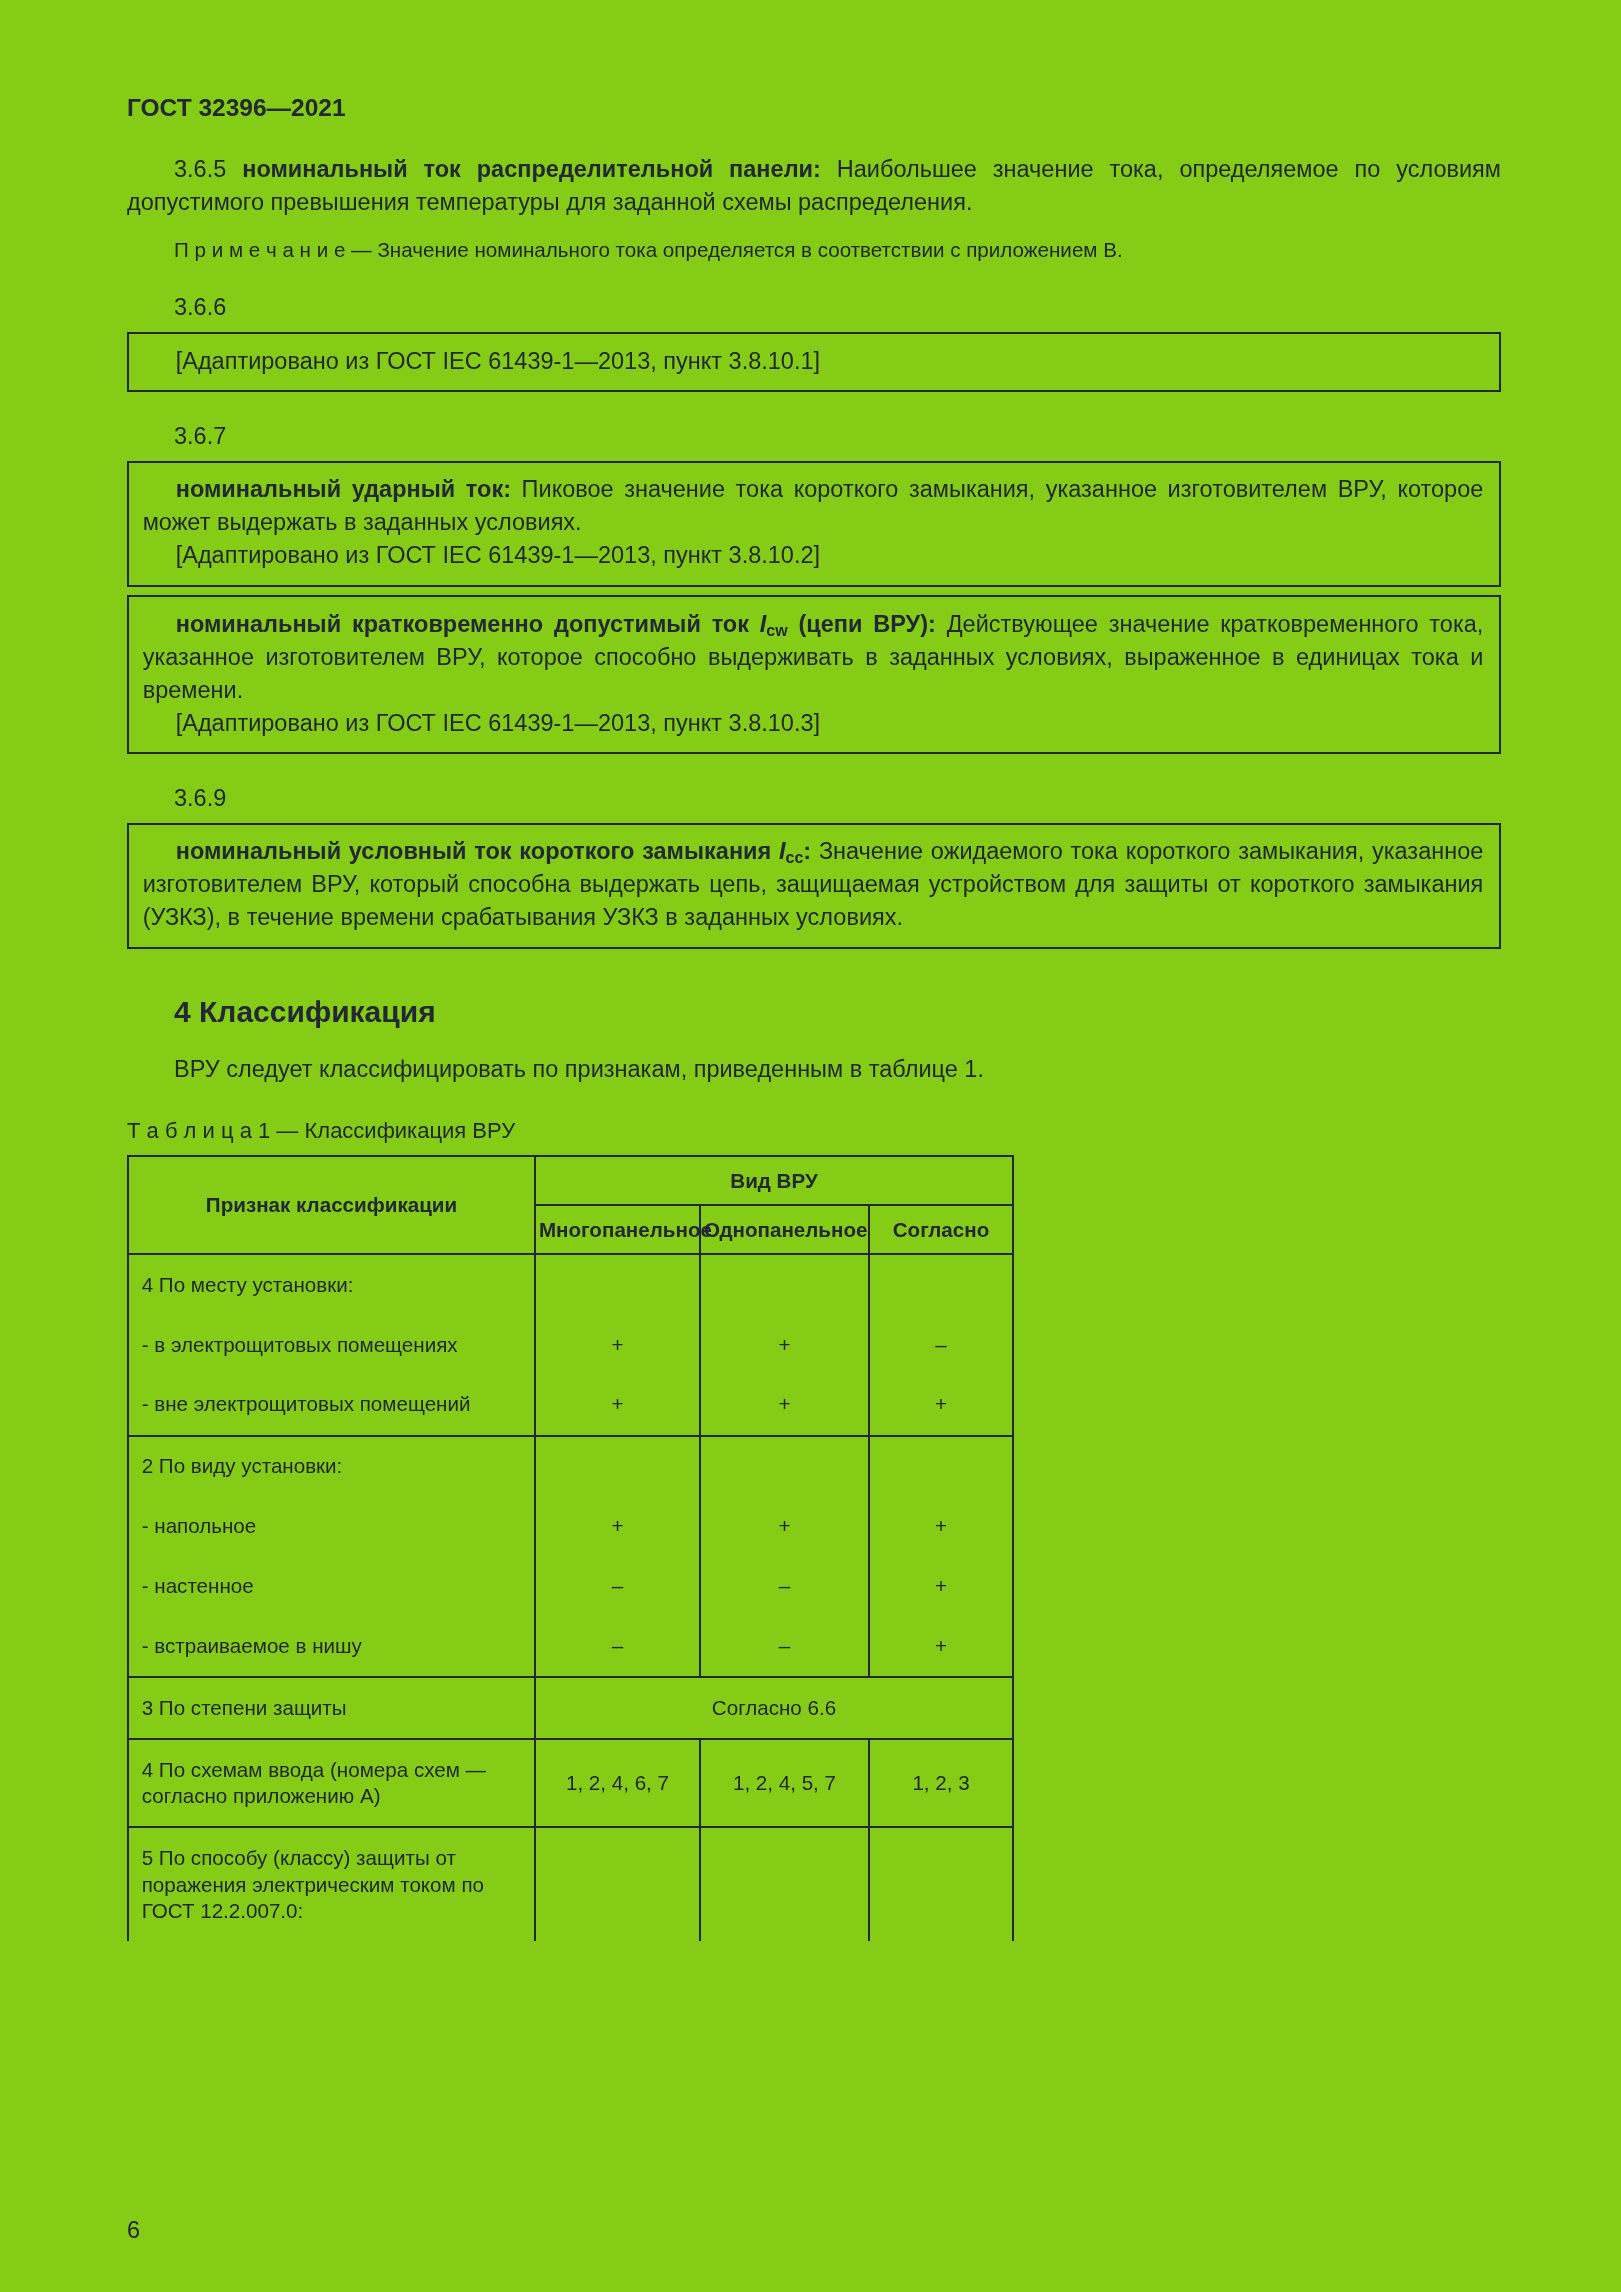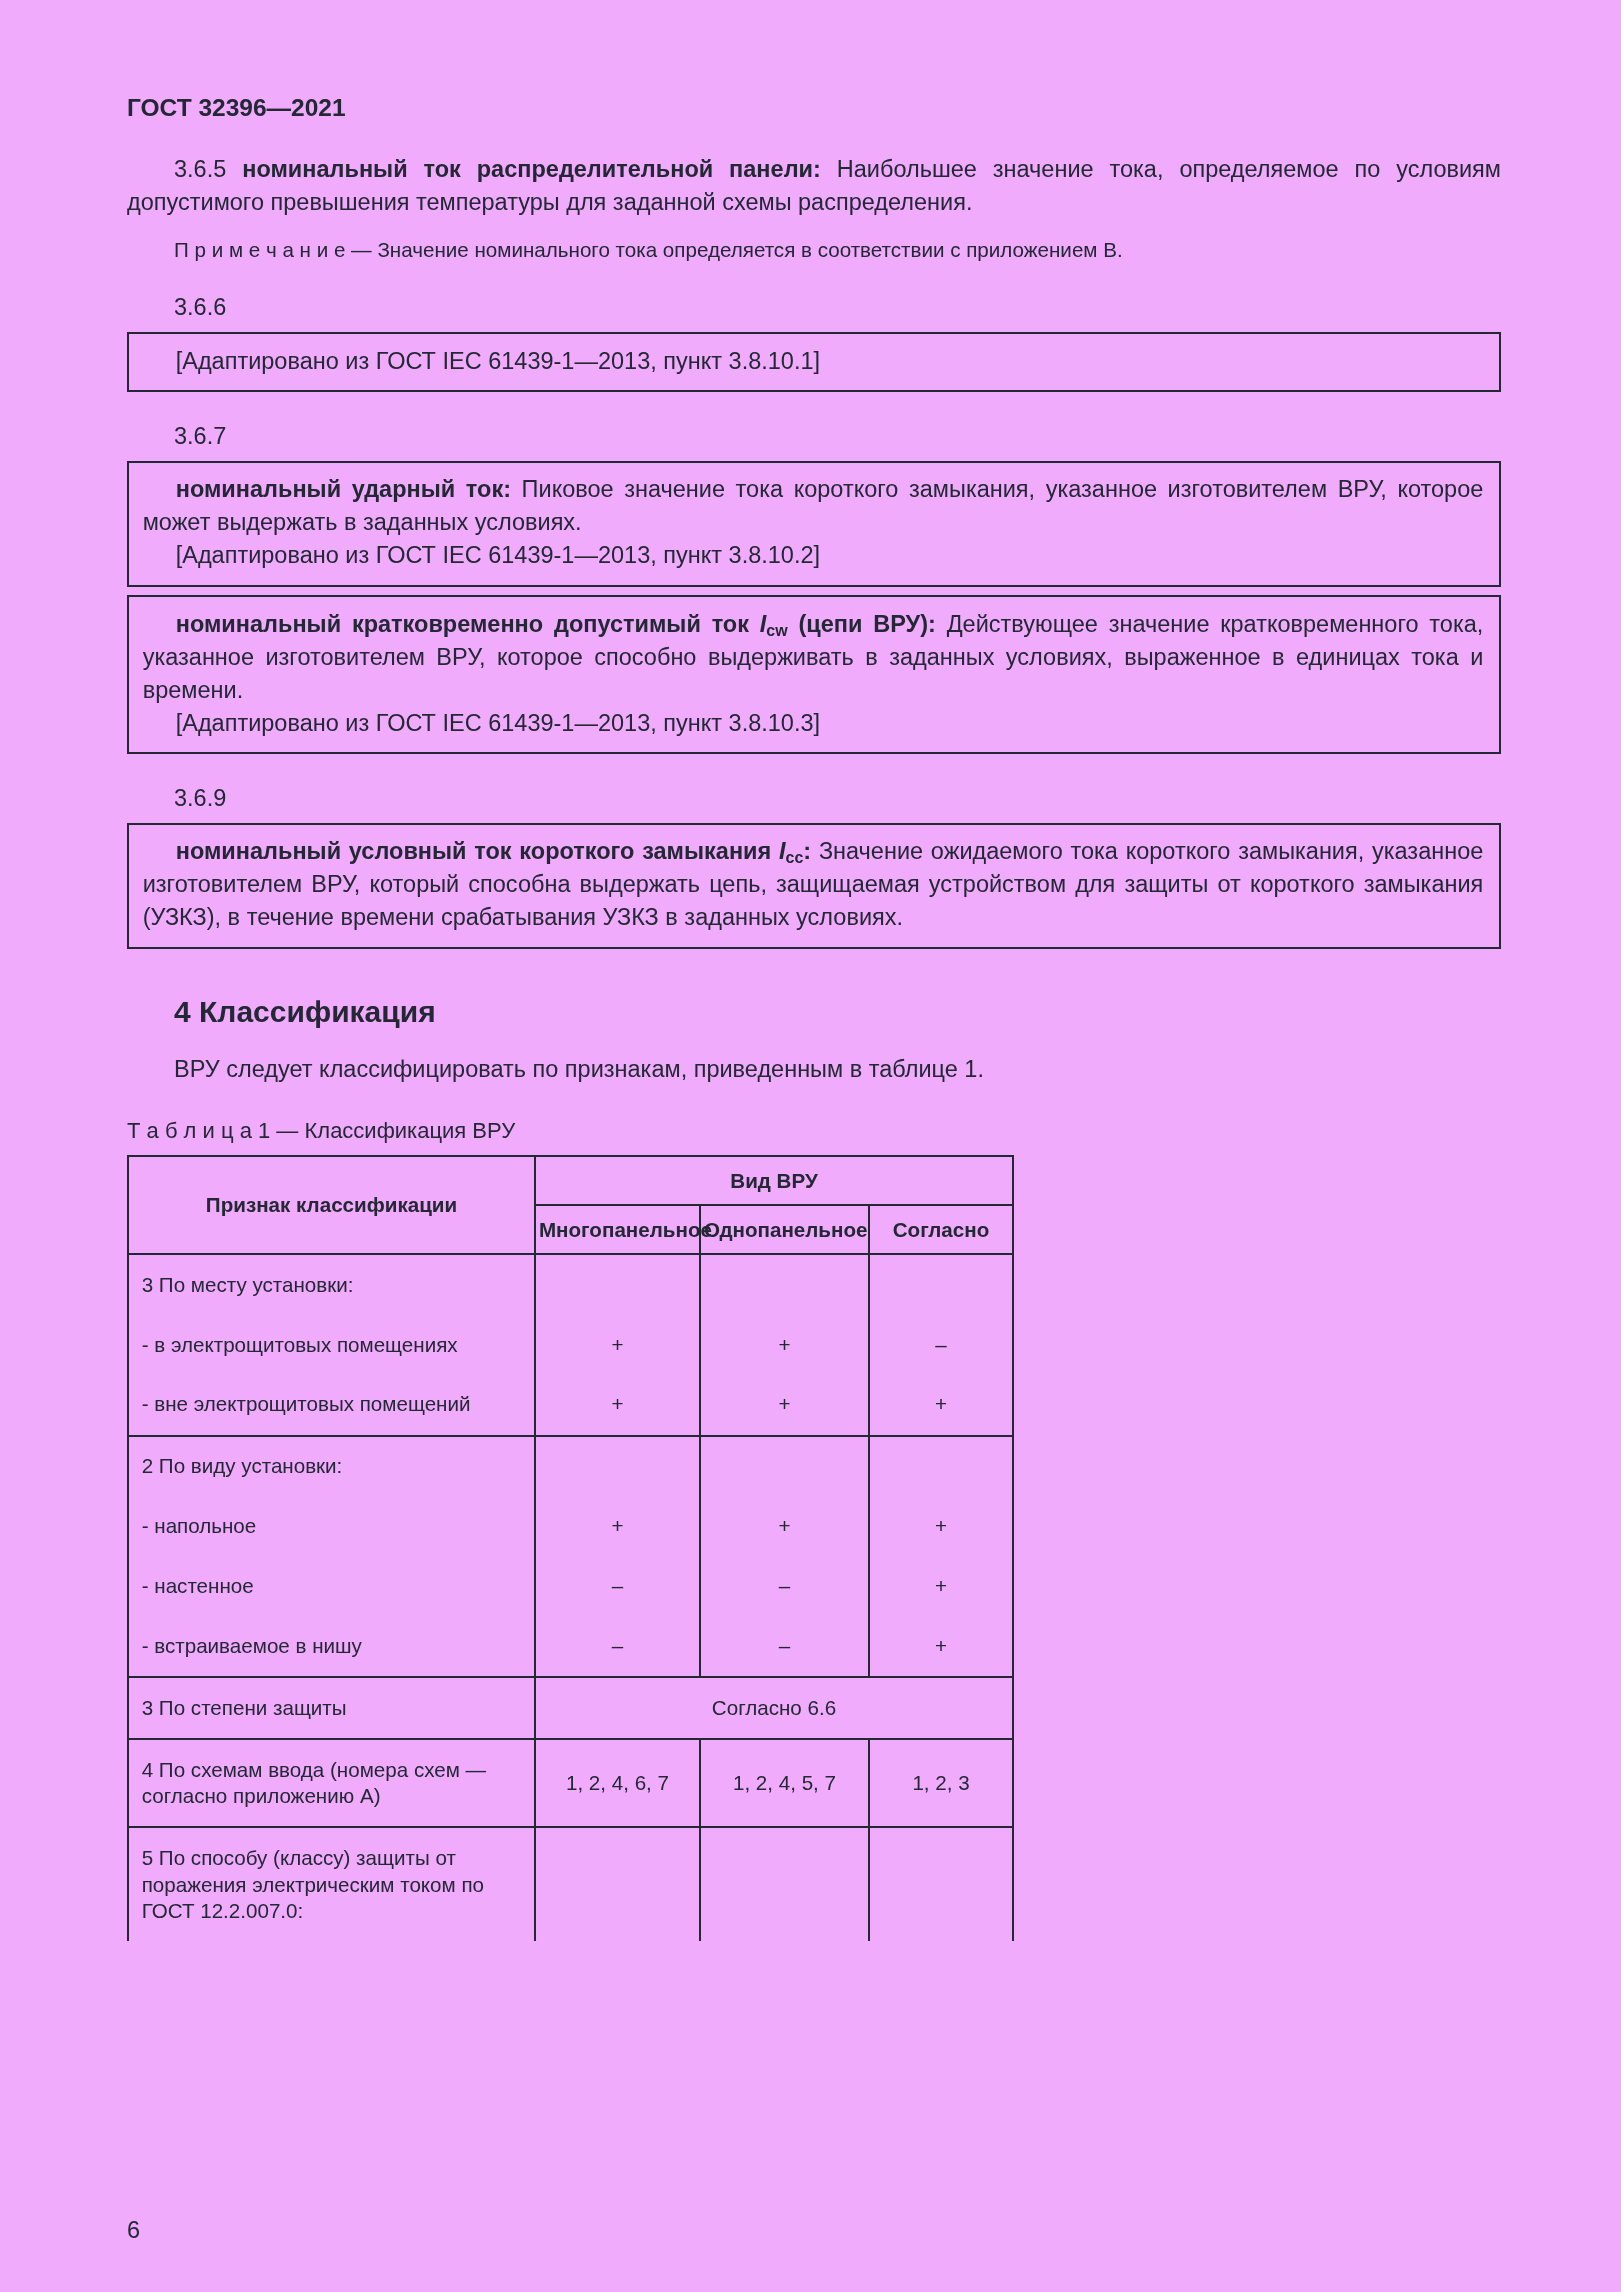--- a/index.html
+++ b/index.html
@@ -1,21 +1,21 @@
 <!DOCTYPE html>
 <html lang="ru"><head>
 <meta charset="utf-8">
 <style>
   * { margin:0; padding:0; box-sizing:border-box; }
   html,body { background:#ffffff; }
   .page {
     position:relative;
     width:1621px; height:2293px;
     margin:0 auto;
-    background:#f0abfc;
+    background:#84cc16;
     color:#232834;
     font-family:"Liberation Sans", sans-serif;
     padding:93px 120px 0 127px;
     overflow:hidden;
   }
   .runhead {
     font-size:24.5px; font-weight:bold; line-height:29px;
   }
   p.body {
     font-size:23.5px; line-height:33px;
@@ -150,21 +150,21 @@
       </tr>
       <tr>
         <th>Многопанельное</th>
         <th>Однопанельное</th>
         <th>Согласно</th>
       </tr>
     </thead>
 
     <tbody>
       <tr>
-        <td class="feat">3 По месту установки:</td>
+        <td class="feat">4 По месту установки:</td>
         <td class="val"></td>
         <td class="val"></td>
         <td class="val"></td>
       </tr>
       <tr>
         <td class="feat">- в электрощитовых помещениях</td>
         <td class="val">+</td>
         <td class="val">+</td>
         <td class="val">–</td>
       </tr>

